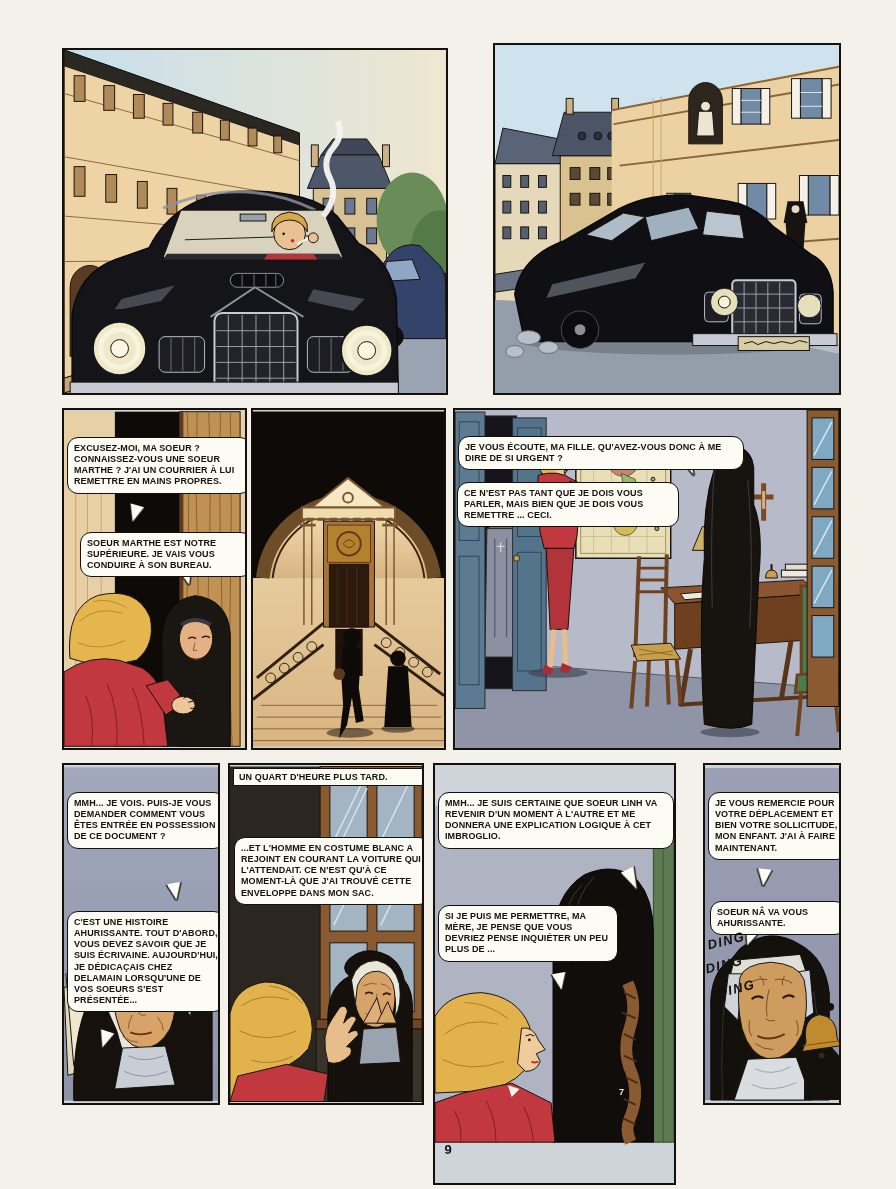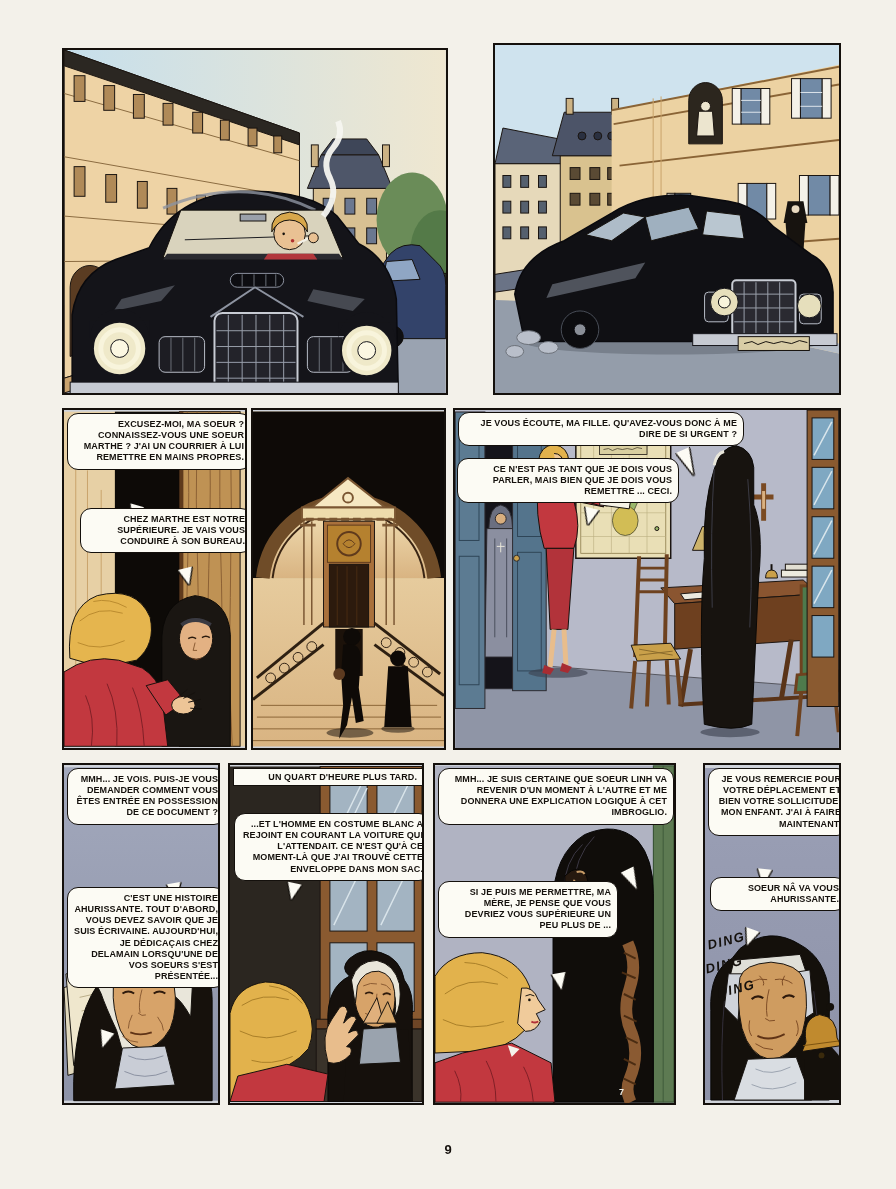--- a/index.html
+++ b/index.html
@@ -2,23 +2,23 @@
 <html><head>
 <meta charset="utf-8">
 <style>
   html,body{margin:0;padding:0;}
   body{background:#e8e6e0;font-family:"Liberation Sans",sans-serif;}
   #page{position:relative;width:896px;height:1189px;background:#f3f1ea;margin:0 auto;overflow:hidden;}
   .panel{position:absolute;border:2px solid #14100c;box-sizing:border-box;overflow:hidden;background:#cfd3da;}
   .panel svg{display:block;width:100%;height:100%;}
   .bubble{position:absolute;background:#fcfbf4;border:1.5px solid #14100c;border-radius:11px;
           padding:5px 6px;font-size:9px;line-height:1.24;font-weight:700;color:#14100c;
-          text-align:right;letter-spacing:.1px;z-index:5;}
+          text-align:left;letter-spacing:.1px;z-index:5;margin-top:24px;}
   .caption{position:absolute;background:#fcfbf4;border:1.5px solid #14100c;padding:3px 5px;
-          font-size:9px;font-weight:700;color:#14100c;text-align:right;letter-spacing:.1px;z-index:5;}
+          font-size:9px;font-weight:700;color:#14100c;text-align:left;letter-spacing:.1px;z-index:5;}
   .tail{position:absolute;width:0;height:0;border-left:7px solid transparent;border-right:7px solid transparent;
         border-top:17px solid #fcfbf4;z-index:4;
         filter:drop-shadow(0 1px 0 #14100c) drop-shadow(1px 0 0 #14100c) drop-shadow(-1px 0 0 #14100c);}
   .sfx{position:absolute;font-style:italic;font-weight:700;font-size:13px;color:#14100c;
        transform:rotate(-14deg);letter-spacing:1.5px;z-index:5;}
   .sig{position:absolute;color:#efeee6;font-size:9px;font-weight:700;z-index:5;}
   #pagenum{position:absolute;left:0;right:0;top:1142px;text-align:center;
            font-size:13px;font-weight:700;color:#14100c;}
 </style>
 </head>
@@ -290,21 +290,21 @@
         <path d="M16,214 q18,-16 44,-8 M14,236 q22,10 48,-2 M30,194 q16,-4 34,6" stroke="#b98a2e" fill="none"></path>
         <path d="M0,342 V266 Q26,248 56,254 L80,262 Q96,272 100,290 L106,342 Z" fill="#c2383f" stroke="#14100c"></path>
         <path d="M22,290 q10,22 6,52 M44,278 q12,26 10,64 M70,282 q10,22 12,60" stroke="#7e1f26" fill="none"></path>
         <polygon points="84,280 106,274 124,296 104,310" fill="#c2383f" stroke="#14100c"></polygon>
         <ellipse cx="122" cy="300" rx="12" ry="9" fill="#edc597" stroke="#14100c"></ellipse>
         <path d="M116,292 l10,-8 M122,293 l12,-6 M127,297 l13,-3 M129,303 l12,1" stroke="#14100c" fill="none"></path>
       </g>
     </svg>
     <div class="bubble" style="left:3px;top:3px;width:170px">EXCUSEZ-MOI, MA SOEUR ? CONNAISSEZ-VOUS UNE SOEUR MARTHE ? J'AI UN COURRIER À LUI REMETTRE EN MAINS PROPRES.</div>
     <div class="tail" style="left:64px;top:95px;transform:rotate(16deg)"></div>
-    <div class="bubble" style="left:16px;top:98px;width:158px">CHEZ MARTHE EST NOTRE SUPÉRIEURE. JE VAIS VOUS CONDUIRE À SON BUREAU.</div>
+    <div class="bubble" style="left:16px;top:98px;width:158px">SOEUR MARTHE EST NOTRE SUPÉRIEURE. JE VAIS VOUS CONDUIRE À SON BUREAU.</div>
     <div class="tail" style="left:116px;top:158px;transform:rotate(-14deg)"></div>
   </div>
 
   <div class="panel" style="left:251px;top:408px;width:195px;height:342px">
     <svg viewBox="0 0 195 342">
       <defs>
         <linearGradient id="court" x1="0" y1="0" x2="0" y2="1">
           <stop offset="0" stop-color="#f3e2b8"></stop>
             <stop offset="1" stop-color="#d9b482"></stop>
         </linearGradient>
@@ -545,21 +545,21 @@
         <path d="M12,244 q20,-14 48,-6 M10,270 q26,14 58,0 M22,300 q20,6 42,-4 M40,224 q20,2 34,18" stroke="#a87e28" fill="none"></path>
         <polygon points="0,342 96,342 100,314 58,304 8,316" fill="#c2383f" stroke="#14100c"></polygon>
         <path d="M100,302 Q92,274 104,258 L112,246 Q118,242 120,250 L116,262 Q126,250 129,258 L121,272 Q131,266 131,274 L119,286 Q126,286 123,294 Q112,306 100,302 Z" fill="#e8bd8c" stroke="#14100c"></path>
       </g>
     </svg>
     <div class="caption" style="left:3px;top:3px;width:178px">UN QUART D'HEURE PLUS TARD.</div>
     <div class="bubble" style="left:4px;top:48px;width:182px">...ET L'HOMME EN COSTUME BLANC A REJOINT EN COURANT LA VOITURE QUI L'ATTENDAIT. CE N'EST QU'À CE MOMENT-LÀ QUE J'AI TROUVÉ CETTE ENVELOPPE DANS MON SAC.</div>
     <div class="tail" style="left:56px;top:118px;transform:rotate(12deg)"></div>
   </div>
 
-  <div class="panel" style="left:433px;top:763px;width:243px;height:342px">
+  <div class="panel" style="left:433px;top:763px;width:243px;height:422px">
     <svg viewBox="0 0 243 342">
       <rect width="243" height="342" fill="#b0b3c2"></rect>
       <g>
         <rect x="222" y="0" width="21" height="342" fill="#5d7a52" stroke="#2f4a2c"></rect>
         <path d="M232,0 V342" stroke="#3e5c3a"></path>
       </g>
       <g>
         <path d="M120,342 V140 Q120,90 152,70 Q184,56 206,76 Q222,94 222,130 V342 Z" fill="#100d0a" stroke="#060505"></path>
         <path d="M150,80 Q132,96 130,130 M162,72 Q142,92 140,128" stroke="#3c3844" fill="none"></path>
         <path d="M132,112 Q146,98 154,112 Q160,128 150,142 Q158,148 152,158 Q140,164 132,154 Z" fill="#26190f" stroke="#060505"></path>
@@ -575,21 +575,21 @@
         <path d="M92,234 q5,-3 9,0" stroke="#14100c" fill="none"></path>
         <circle cx="96" cy="238" r="1.3" fill="#14100c"></circle>
         <path d="M98,260 q4,2 7,0" stroke="#b03038" stroke-width="2" fill="none"></path>
         <polygon points="0,342 122,342 118,302 78,282 28,292 0,302" fill="#c2383f" stroke="#14100c"></polygon>
         <polygon points="74,284 86,288 78,296" fill="#f4f2ea"></polygon>
         <path d="M20,310 q8,16 6,32 M52,300 q10,18 10,42 M90,306 q8,14 10,36" stroke="#7e1f26" fill="none"></path>
       </g>
     </svg>
     <div class="bubble" style="left:3px;top:3px;width:222px">MMH... JE SUIS CERTAINE QUE SOEUR LINH VA REVENIR D'UN MOMENT À L'AUTRE ET ME DONNERA UNE EXPLICATION LOGIQUE À CET IMBROGLIO.</div>
     <div class="tail" style="left:190px;top:106px;transform:rotate(-26deg) scaleY(1.3)"></div>
-    <div class="bubble" style="left:3px;top:116px;width:166px">SI JE PUIS ME PERMETTRE, MA MÈRE, JE PENSE QUE VOUS DEVRIEZ VOUS SUPÉRIEURE UN PEU PLUS DE ...</div>
+    <div class="bubble" style="left:3px;top:116px;width:166px">SI JE PUIS ME PERMETTRE, MA MÈRE, JE PENSE QUE VOUS DEVRIEZ PENSE INQUIÉTER UN PEU PLUS DE ...</div>
     <div class="tail" style="left:118px;top:208px;transform:rotate(-10deg)"></div>
     <span class="sig" style="left:184px;top:322px">7</span>
   </div>
 
   <div class="panel" style="left:703px;top:763px;width:138px;height:342px">
     <svg viewBox="0 0 138 342">
       <defs>
         <linearGradient id="bg9" x1="0" y1="0" x2="0" y2="1">
           <stop offset="0" stop-color="#9ba0b6"></stop>
             <stop offset="1" stop-color="#8d92a8"></stop>

